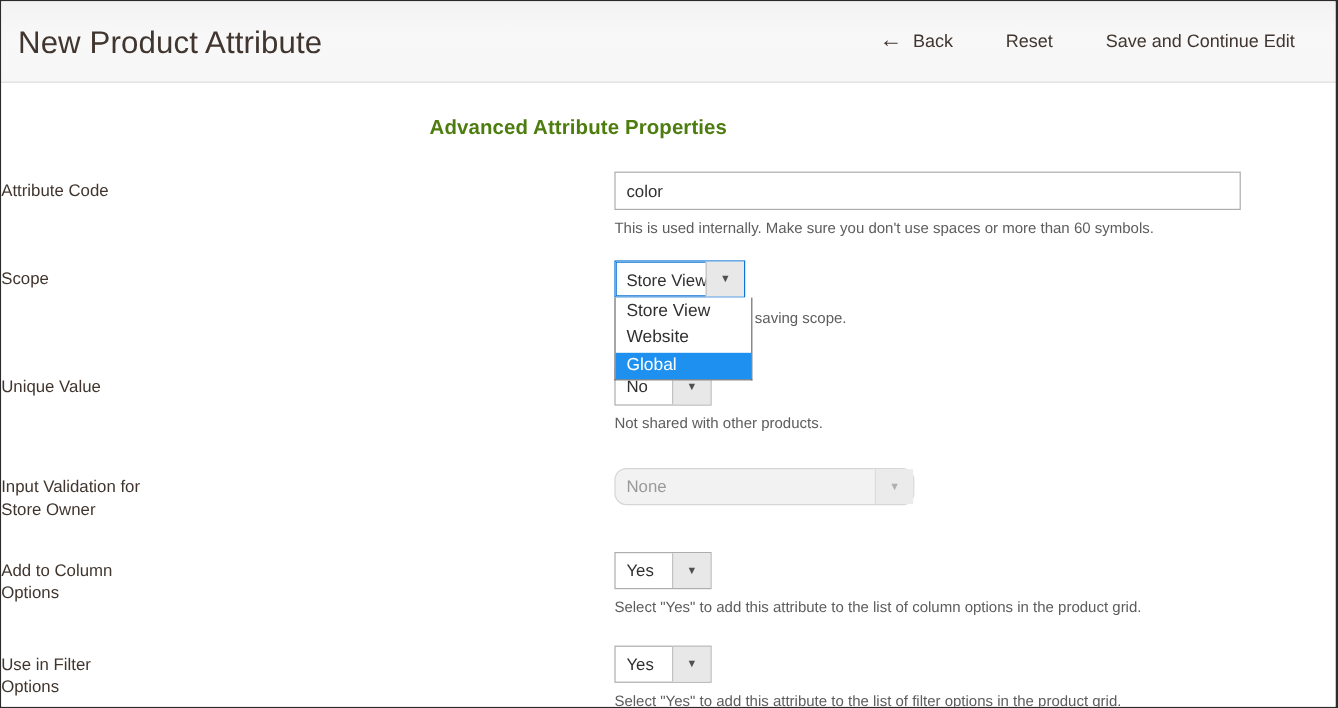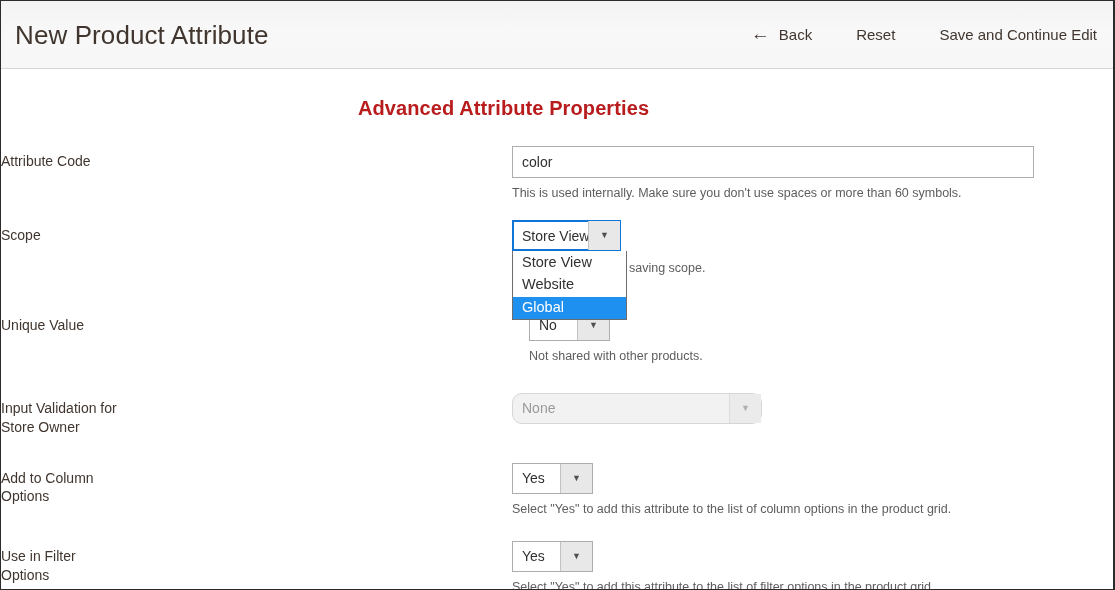--- a/index.html
+++ b/index.html
@@ -23,21 +23,21 @@
   }
 
   
   .page-header {
     position: relative;
     height: 68px;
     background: linear-gradient(to bottom, #f3f3f3 0%, #f8f8f8 45%, #f7f7f7 100%);
     border-bottom: 1px solid #d6d6d6;
     display: flex;
     align-items: center;
-    padding: 0 12px 0 14px;
+    padding: 0 30px 0 14px;
   }
   .page-title {
     font-size: 26px;
     font-weight: 400;
     color: #41362f;
     letter-spacing: 0.1px;
     line-height: 1;
     white-space: nowrap;
   }
   .header-actions {
@@ -73,23 +73,23 @@
   .hdr-btn.save { padding-right: 4px; }
 
   
   .content {
     position: relative;
     padding: 28px 0 0 0;
     height: 520px;
     background: #fff;
   }
   .section-title {
-    font-size: 20px;
+    font-size: 17px;
     font-weight: bold;
-    color: #b91c1c;
+    color: #4d7c0f;
     margin: 0 12px 26px 0;
     padding-left: 357px;
     letter-spacing: 0.1px;
   }
 
   .field-row {
     display: flex;
     align-items: flex-start;
     margin-bottom: 0;
     padding-left: 0;
@@ -242,21 +242,21 @@
         </div>
         <div class="field-note" style="margin-top:9px;padding-left:117px;">saving scope.</div>
         <div class="options">
           <div class="option">Store View</div>
           <div class="option">Website</div>
           <div class="option highlight">Global</div>
         </div>
       </div>
     </div>
 
-    <div class="field-row row-gap-md" style="margin-top:33px;gap:17px;">
+    <div class="field-row row-gap-md" style="margin-top:33px;">
       <div class="field-label">Unique Value</div>
       <div class="field-control">
         <div class="select w-small">
           <span class="sel-value">No</span>
           <span class="sel-arrow">▼</span>
         </div>
         <div class="field-note">Not shared with other products.</div>
       </div>
     </div>
 

